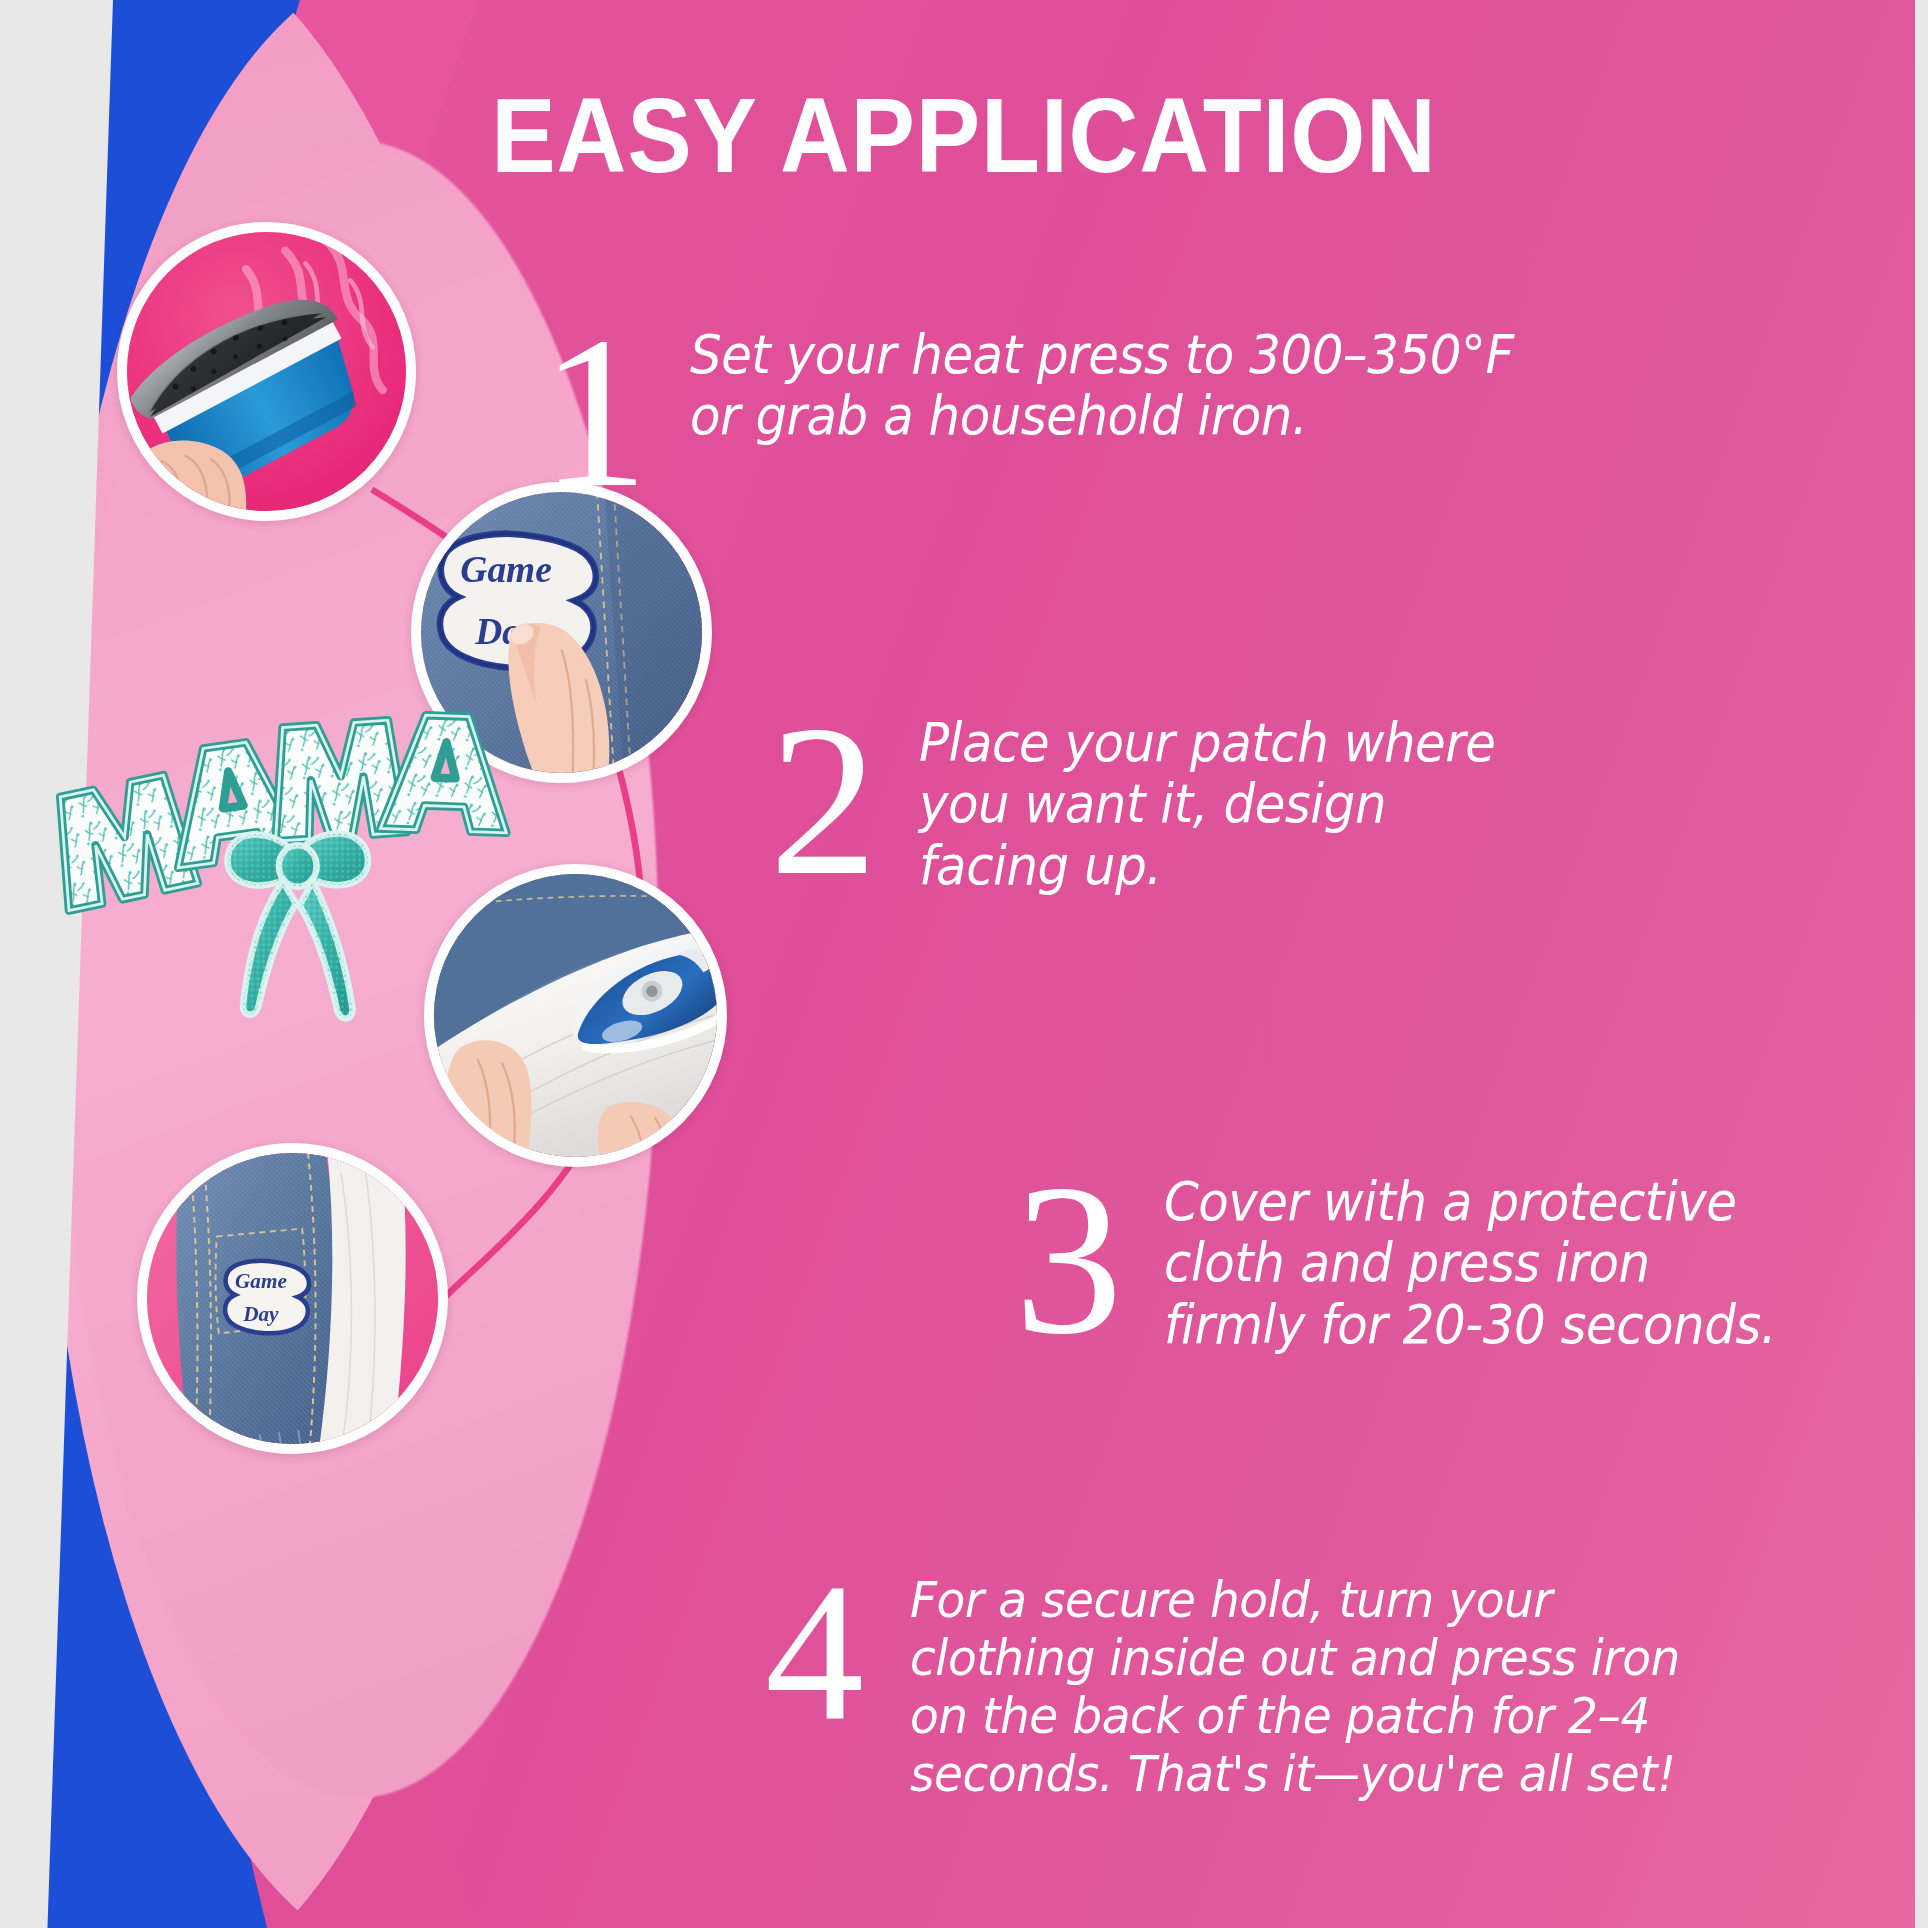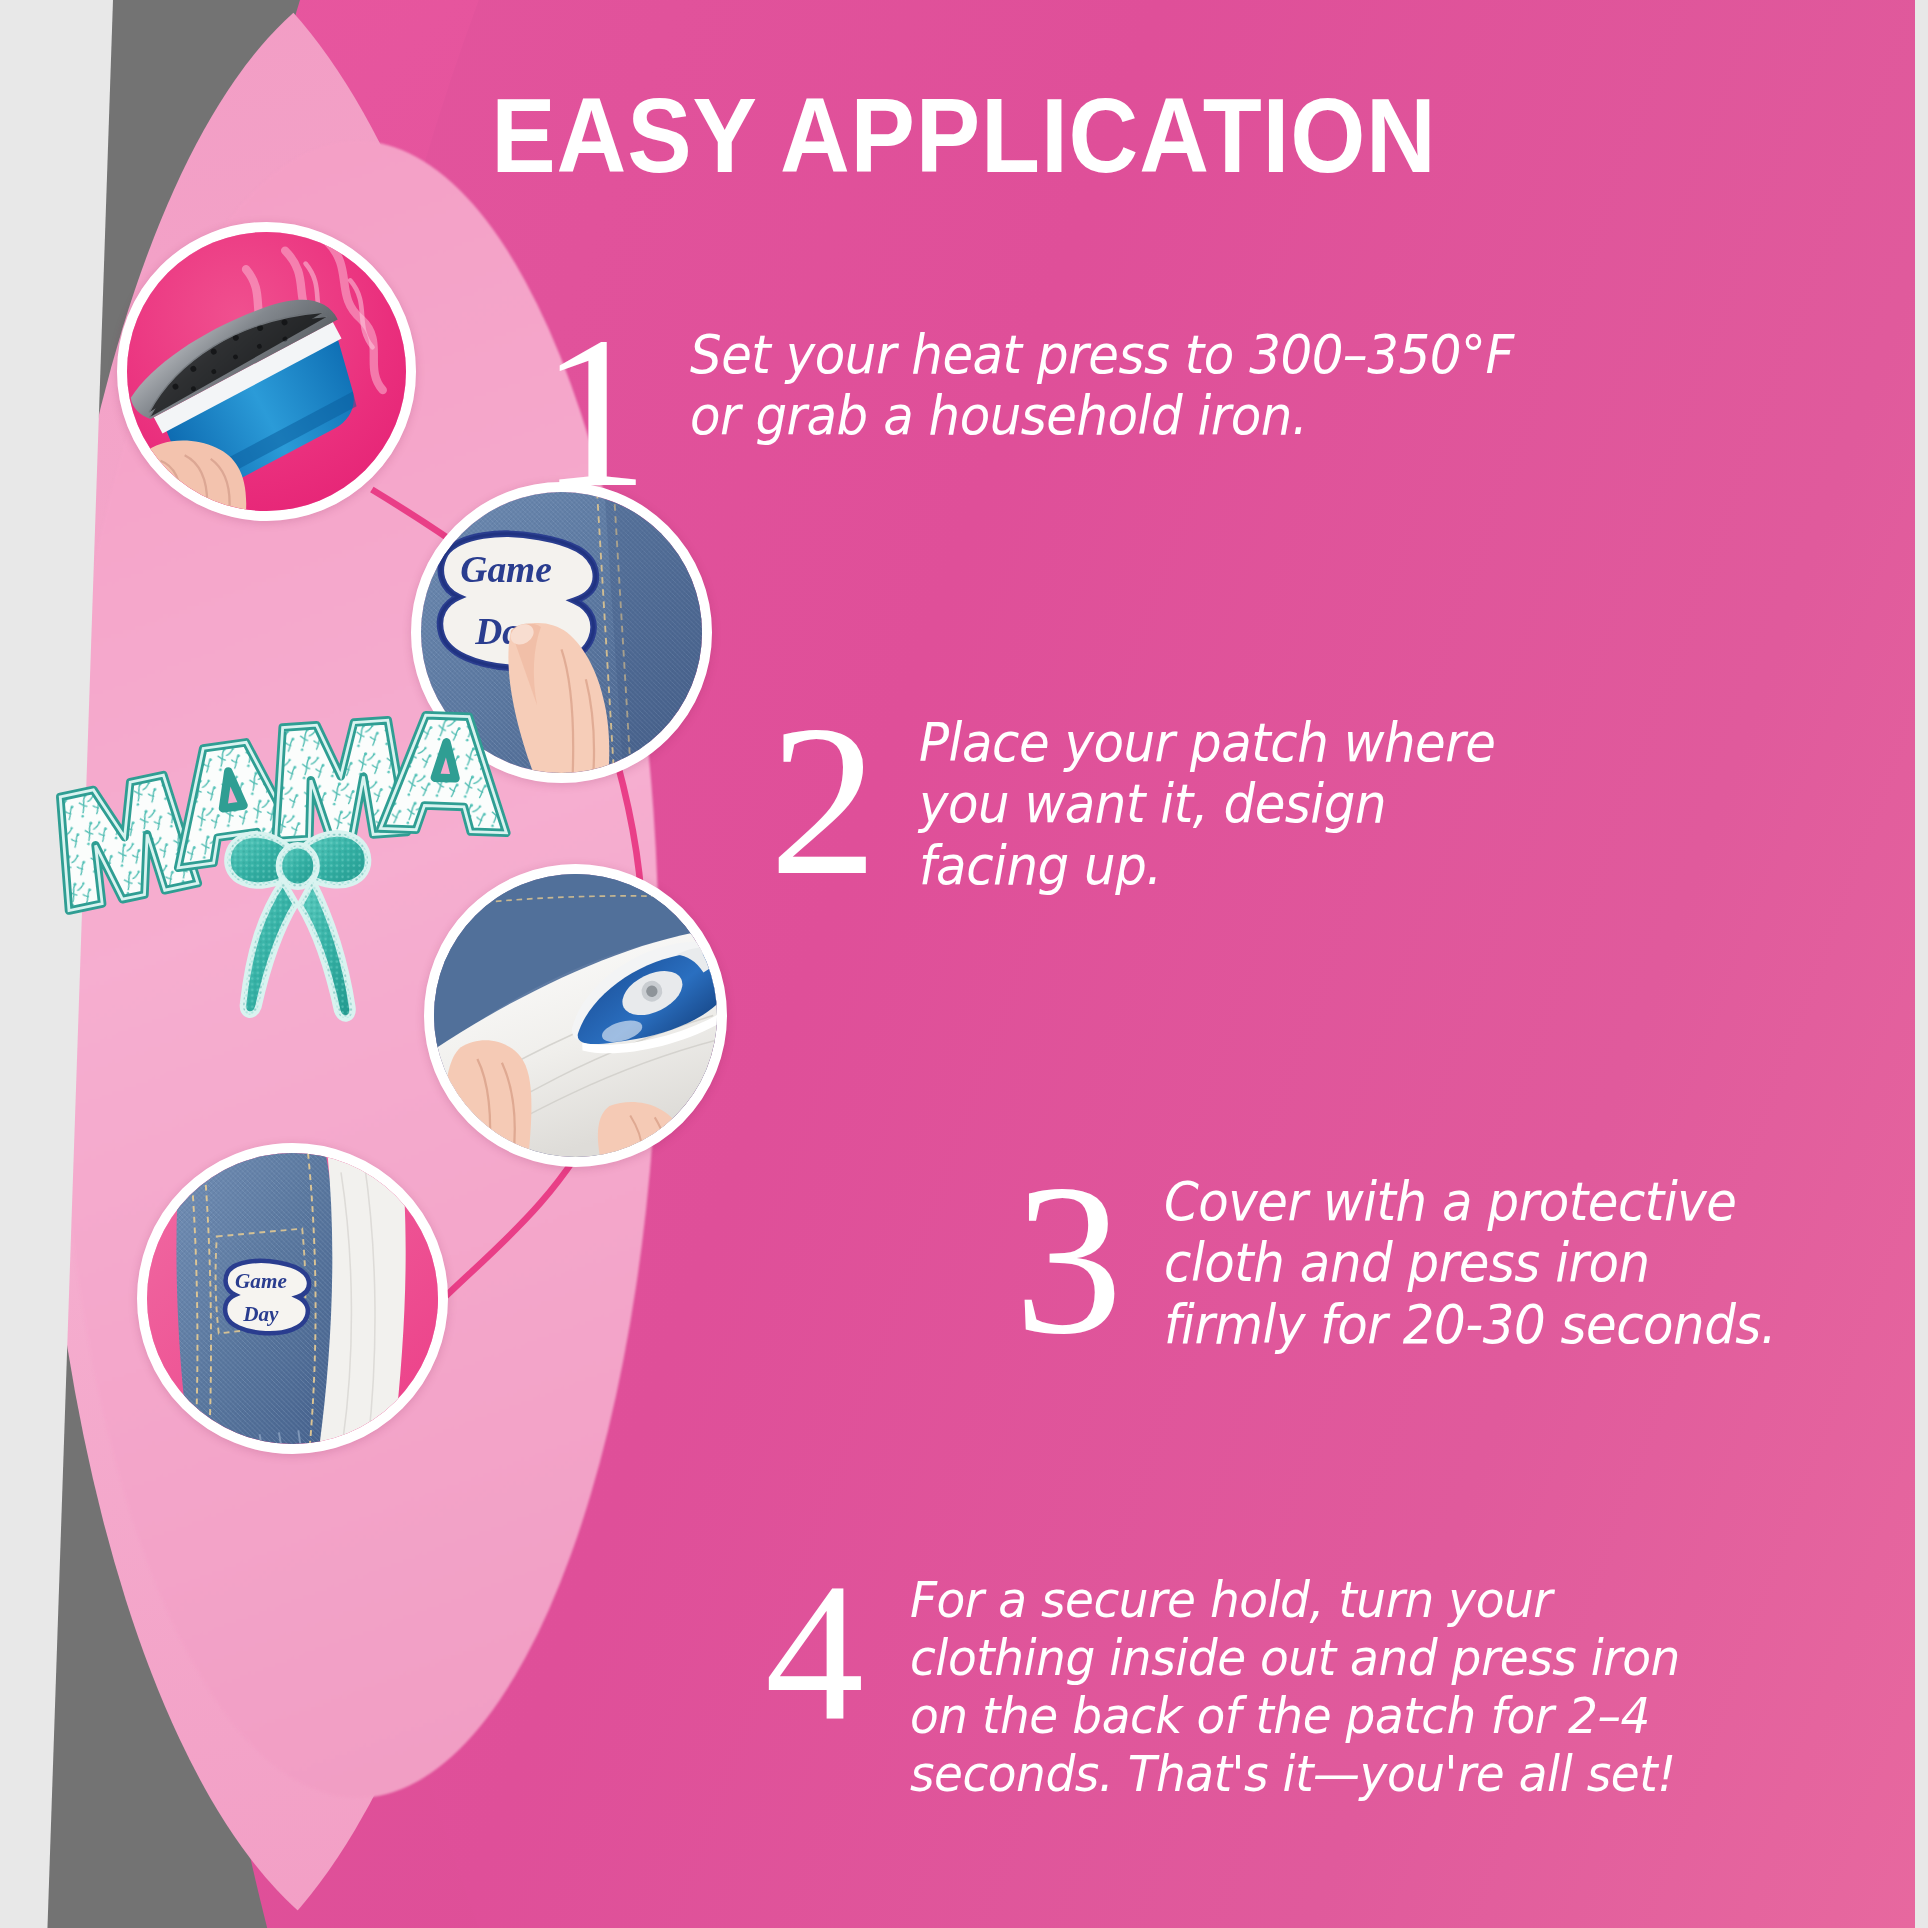--- a/index.html
+++ b/index.html
@@ -5,21 +5,21 @@
   html, body {
     margin: 0;
     padding: 0;
     background: #e8e8e8;
   }
   #poster {
     position: relative;
     width: 1928px;
     height: 1928px;
     overflow: hidden;
-    background: #737373;
+    background: #1d4ed8;
     font-family: "DejaVu Sans", sans-serif;
   }
 
   
   .bg-hot {
     position: absolute;
     inset: 0;
     background: linear-gradient(135deg, #e8579f 0%, #e2519b 35%, #de4f98 65%, #e4639f 100%);
     clip-path: path("M 2036 0 L 300 0 C 300 0 150 480 150 1024 C 150 1568 300 2048 300 2048 L 2036 2048 Z");
   }

